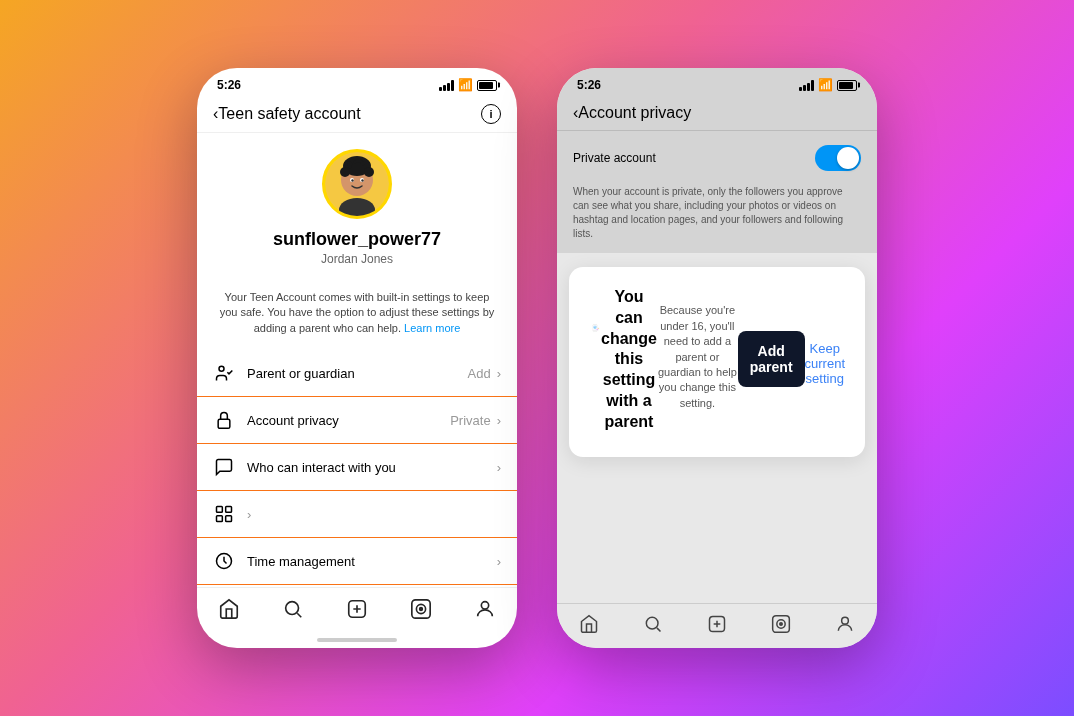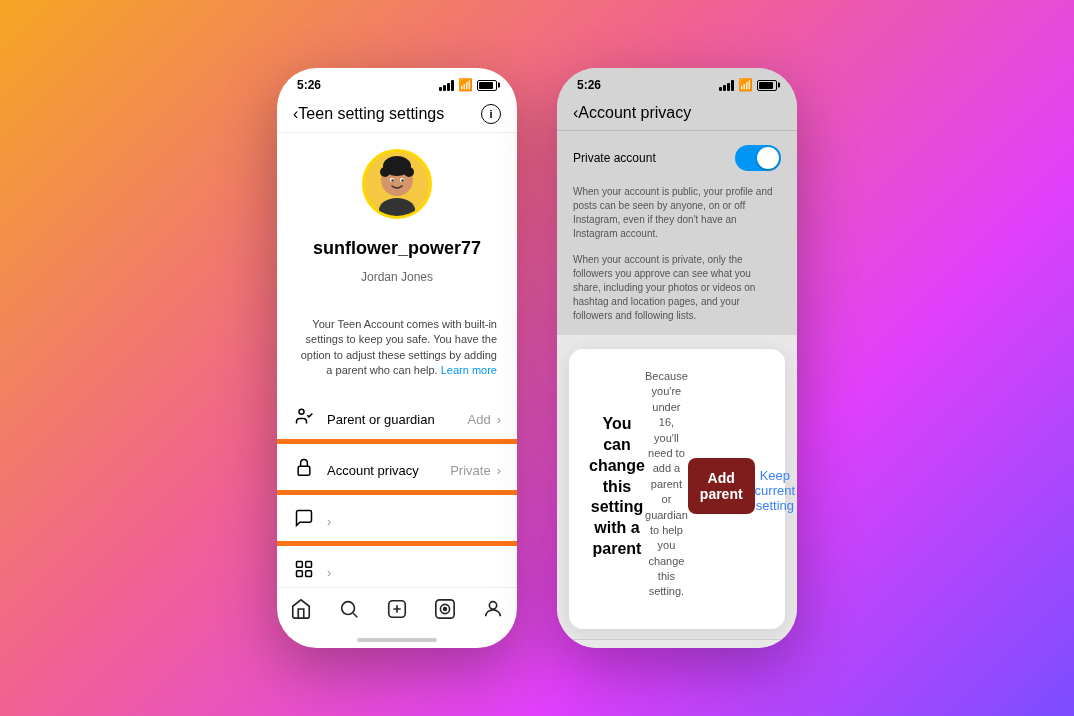--- a/index.html
+++ b/index.html
@@ -10,21 +10,21 @@
       display: flex;
       align-items: center;
       justify-content: center;
       gap: 40px;
       font-family: -apple-system, BlinkMacSystemFont, 'Segoe UI', sans-serif;
       overflow: hidden;
     }
 
     
     .phone {
-      width: 240px;
+      width: 320px;
       height: 580px;
       background: #ffffff;
       border-radius: 40px;
       box-shadow: 0 20px 60px rgba(0,0,0,0.3);
       overflow: hidden;
       display: flex;
       flex-direction: column;
       position: relative;
     }
 
@@ -107,21 +107,20 @@
       display: flex;
       flex-direction: column;
     }
 
     
     .profile-section {
       display: flex;
       flex-direction: column;
       align-items: center;
       padding: 16px 20px 10px;
-      gap: 9px;
     }
 
     .avatar-container {
       width: 70px;
       height: 70px;
       border-radius: 50%;
       border: 3px solid #ffd700;
       overflow: hidden;
       background: #ffd700;
       display: flex;
@@ -143,40 +142,40 @@
       margin-bottom: 2px;
     }
     .fullname {
       font-size: 12px;
       color: #666;
       margin-bottom: 24px;
     }
     .description {
       font-size: 11px;
       color: #444;
-      text-align: right;
+      text-align: center;
       line-height: 1.4;
     }
     .learn-more {
       color: #0095f6;
       font-size: 11px;
       text-decoration: none;
     }
 
     
     .menu-list {
       display: flex;
       flex-direction: column;
       padding: 4px 0;
     }
     .menu-item {
       display: flex;
-      align-items: flex-end;
+      align-items: center;
       padding: 12px 16px;
-      border-bottom: 5px solid #f97316;
+      border-bottom: 1px solid #f97316;
       cursor: pointer;
     }
     .menu-icon {
       width: 22px;
       height: 22px;
       margin-right: 12px;
       flex-shrink: 0;
       display: flex;
       align-items: center;
       justify-content: center;
@@ -307,21 +306,21 @@
       font-size: 11px;
       color: #555;
       text-align: center;
       line-height: 1.4;
       margin-bottom: 13px;
     }
 
     .add-parent-btn {
       width: 100%;
       padding: 12px;
-      background: #7f1d1d;
+      background: #0f172a;
       color: #fff;
       border: none;
       border-radius: 8px;
       font-size: 14px;
       font-weight: 600;
       cursor: pointer;
       margin-bottom: 10px;
     }
 
     .keep-setting-btn {
@@ -352,21 +351,21 @@
       </div>
       <span style="font-size:12px;">📶</span>
       <div class="battery">
         <div class="battery-fill"></div>
       </div>
     </div>
   </div>
 
   <div class="nav-bar-wrapper">
     <span class="back-arrow">‹</span>
-    <span class="nav-title">Teen setting settings</span>
+    <span class="nav-title">Teen safety account</span>
     <span class="nav-info" style="margin-left:auto; font-size:18px; border: 1.5px solid #000; border-radius:50%; width:20px; height:20px; display:flex; align-items:center; justify-content:center; font-size:11px; font-weight:700;">i</span>
   </div>
 
   <div class="phone-content">
 
     <div class="profile-section">
       <div class="avatar-container">
 
         <svg viewBox="0 0 64 64" class="avatar-face">
           <circle cx="32" cy="32" r="32" fill="#f5c842"></circle>
@@ -424,20 +423,21 @@
         <span class="menu-value">Private</span>
         <span class="chevron">›</span>
       </div>
 
       <div class="menu-item">
         <div class="menu-icon">
           <svg width="20" height="20" viewBox="0 0 24 24" fill="none" stroke="#000" stroke-width="1.8">
             <path d="M21 15a2 2 0 0 1-2 2H7l-4 4V5a2 2 0 0 1 2-2h14a2 2 0 0 1 2 2z"></path>
           </svg>
         </div>
+        <span class="menu-label">Who can interact with you</span>
         <span class="chevron">›</span>
       </div>
 
       <div class="menu-item">
         <div class="menu-icon">
           <svg width="20" height="20" viewBox="0 0 24 24" fill="none" stroke="#000" stroke-width="1.8">
             <rect x="3" y="3" width="7" height="7" rx="1"></rect>
             <rect x="14" y="3" width="7" height="7" rx="1"></rect>
             <rect x="3" y="14" width="7" height="7" rx="1"></rect>
             <rect x="14" y="14" width="7" height="7" rx="1"></rect>
@@ -446,20 +446,21 @@
         <span class="chevron">›</span>
       </div>
 
       <div class="menu-item">
         <div class="menu-icon">
           <svg width="20" height="20" viewBox="0 0 24 24" fill="none" stroke="#000" stroke-width="1.8">
             <circle cx="12" cy="12" r="9"></circle>
             <path d="M12 7v5l3 3"></path>
           </svg>
         </div>
+        <span class="menu-label">Time management</span>
         <span class="chevron">›</span>
       </div>
 
     </div>
   </div>
 
   <div class="bottom-nav">
     <div class="bottom-nav-item">
       <svg width="22" height="22" viewBox="0 0 24 24" fill="none" stroke="#262626" stroke-width="1.8">
         <path d="M3 9l9-7 9 7v11a2 2 0 0 1-2 2H5a2 2 0 0 1-2-2z"></path>
@@ -521,21 +522,20 @@
     <span class="nav-title">Account privacy</span>
   </div>
 
   <div class="dark-section" style="background:#d4d4d4;">
     <div class="privacy-row">
       <span class="privacy-label">Private account</span>
       <div class="toggle">
         <div class="toggle-knob"></div>
       </div>
     </div>
-    <div class="privacy-desc">When your account is public, your profile and posts can be seen by anyone, on or off Instagram, even if they don't have an Instagram account.</div>
     <div class="privacy-desc">When your account is private, only the followers you approve can see what you share, including your photos or videos on hashtag and location pages, and your followers and following lists.</div>
   </div>
 
   <div style="flex:1; background:#e8e8e8; display:flex; flex-direction:column; justify-content:flex-start; padding-top:4px;">
     <div class="modal-card">
 
       <div class="modal-illustration">
         <svg viewBox="0 0 70 70">
 
           <rect x="22" y="8" width="26" height="42" rx="5" fill="#f0f0f0" stroke="#ddd" stroke-width="1"></rect>

